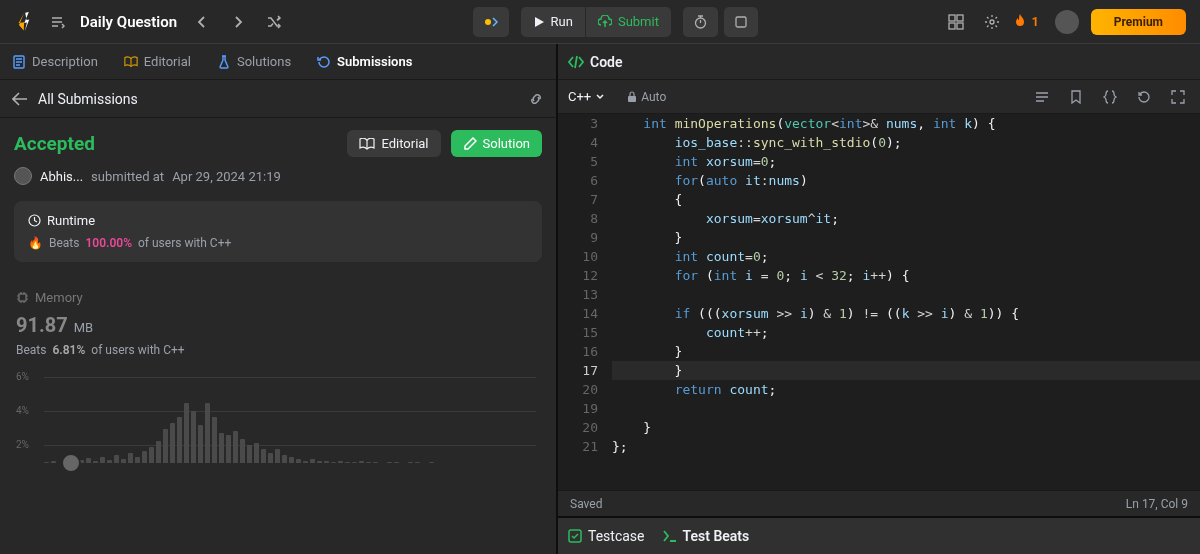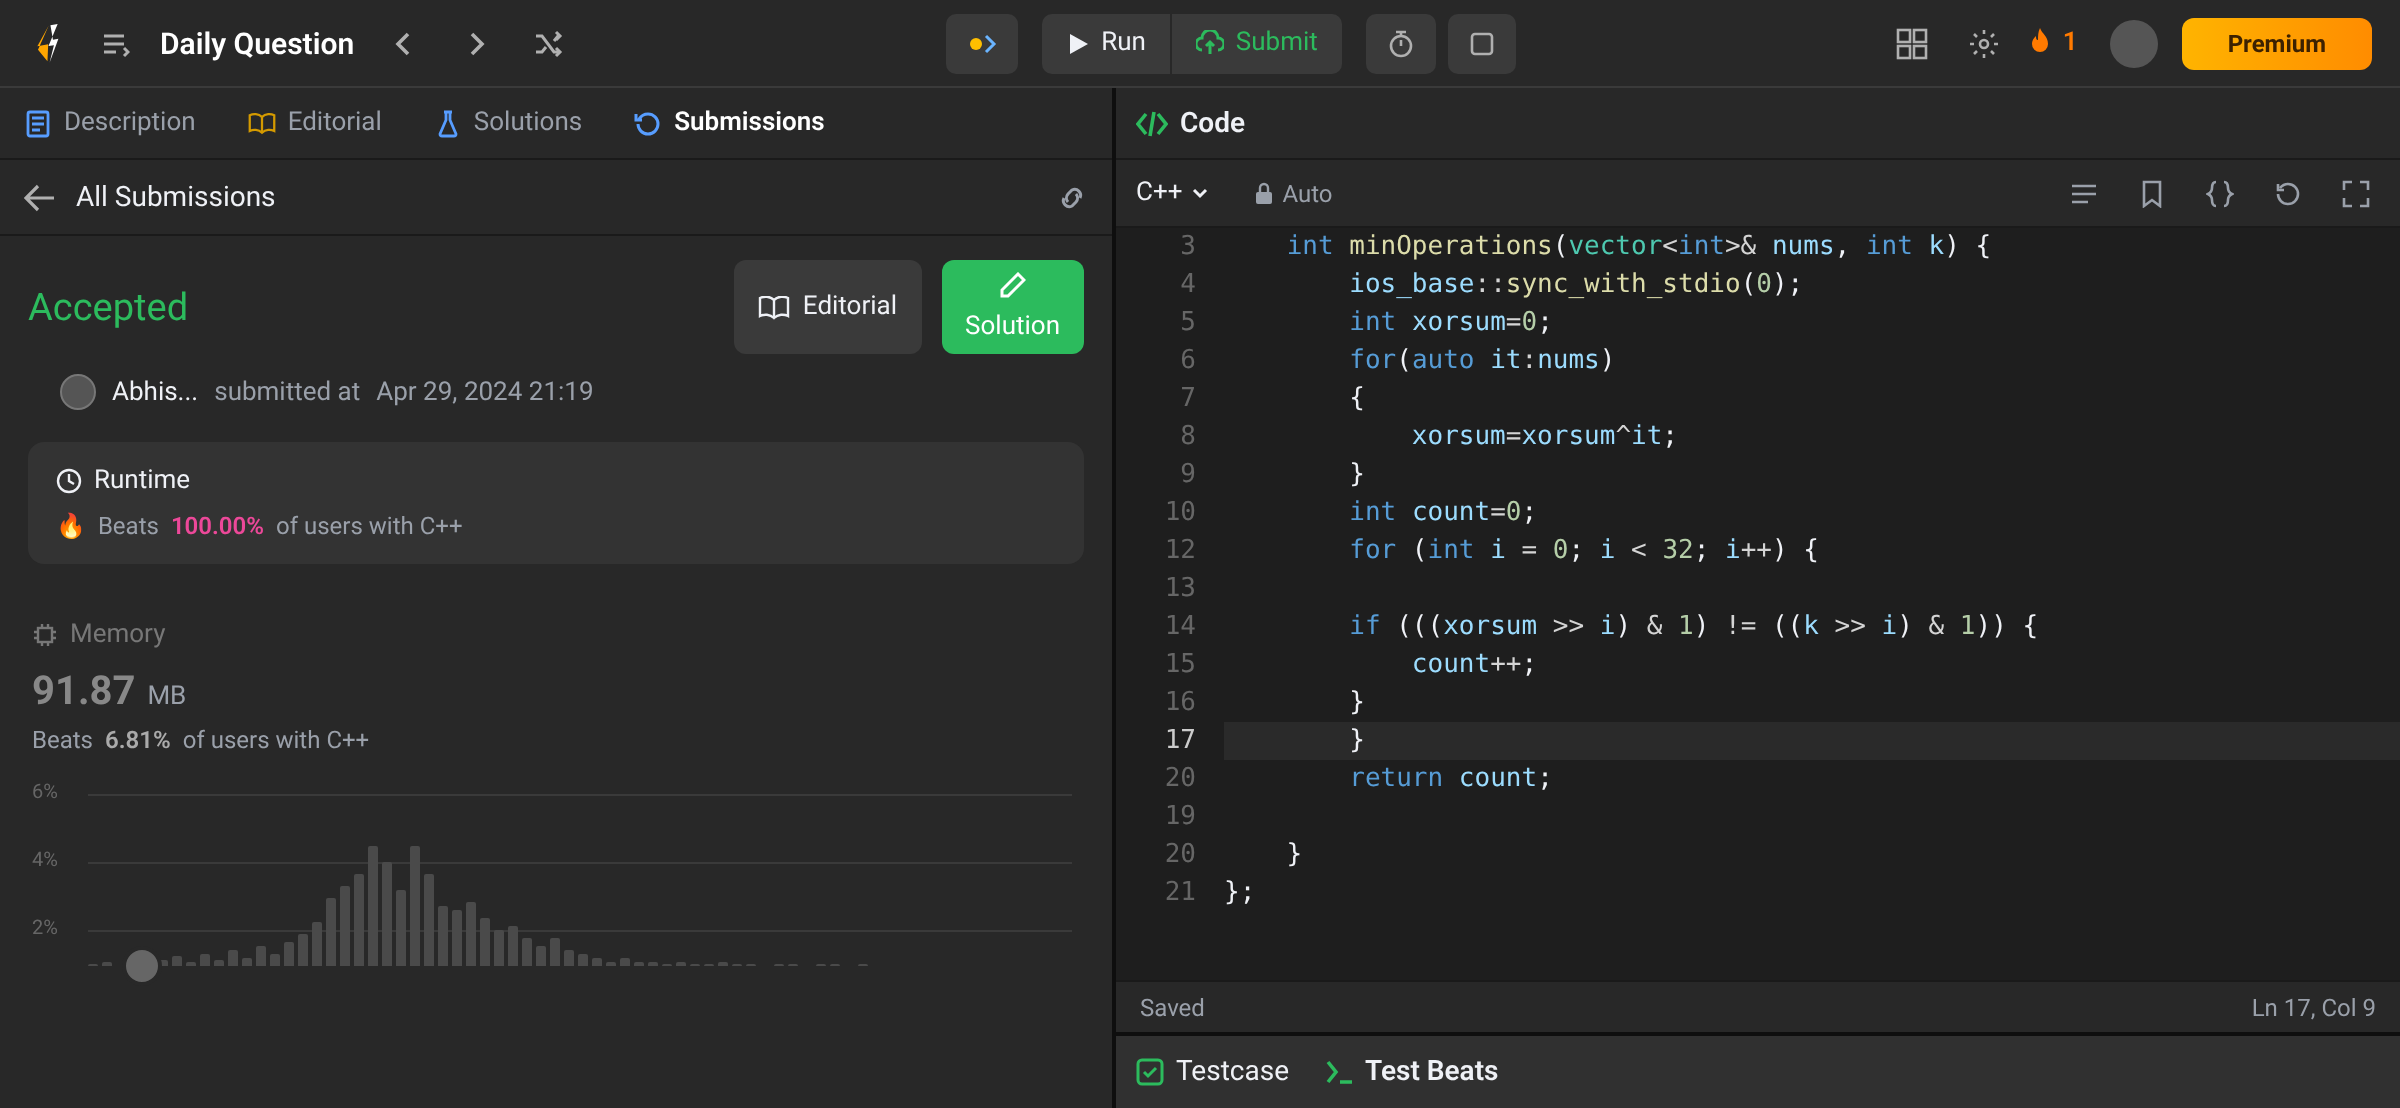--- a/index.html
+++ b/index.html
@@ -39,26 +39,26 @@
 
 .subhdr { height:38px; background:#282828; display:flex; align-items:center; padding:0 12px; gap:10px; border-bottom:1px solid #1a1a1a; }
 .subhdr .back { color:#b0b0b0; }
 .subhdr .title { color:#eff1f6; font-size:14px; }
 .subhdr .spc { flex:1; }
 .link-ico { color:#9aa0aa; }
 
 
 .lbody { flex:1; background:#282828; overflow:hidden; padding:12px 14px; }
 .accepted-row { display:flex; align-items:center; gap:10px; }
-.accepted { color:#2cbb5d; font-size:19px; font-weight:400; }
+.accepted { color:#2cbb5d; font-size:19px; font-weight:700; }
 .act-btns { display:flex; gap:10px; }
 .act-btn { padding:6px 12px; border-radius:6px; display:flex; align-items:center; gap:6px; font-size:13px; }
 .act-btn.grey { background:#3a3a3a; color:#eff1f6; }
-.act-btn.grn { background:#2cbb5d; color:#fff;flex-direction:column; }
-.user-row { display:flex; align-items:center; gap:8px; margin-top:10px; color:#9aa0aa; font-size:13px;margin-left:16px; }
+.act-btn.grn { background:#2cbb5d; color:#fff; }
+.user-row { display:flex; align-items:center; gap:8px; margin-top:10px; color:#9aa0aa; font-size:13px; }
 .user-row .uav { width:18px; height:18px; border-radius:50%; background:#555; border:1px solid #777; }
 .user-row .uname { color:#eff1f6; }
 
 .card { background:#333; border-radius:8px; padding:12px 14px; margin-top:16px; }
 .card-hdr { display:flex; align-items:center; gap:6px; color:#eff1f6; font-size:13px; margin-bottom:8px; }
 .big-num { display:flex; align-items:baseline; gap:6px; }
 .big-num .n { font-size:20px; font-weight:700; color:#fff; }
 .big-num .u { color:#9aa0aa; font-size:13px; }
 .beats { display:flex; align-items:center; gap:6px; margin-top:6px; font-size:12px; }
 .beats .leaf { color:#2cbb5d; }

